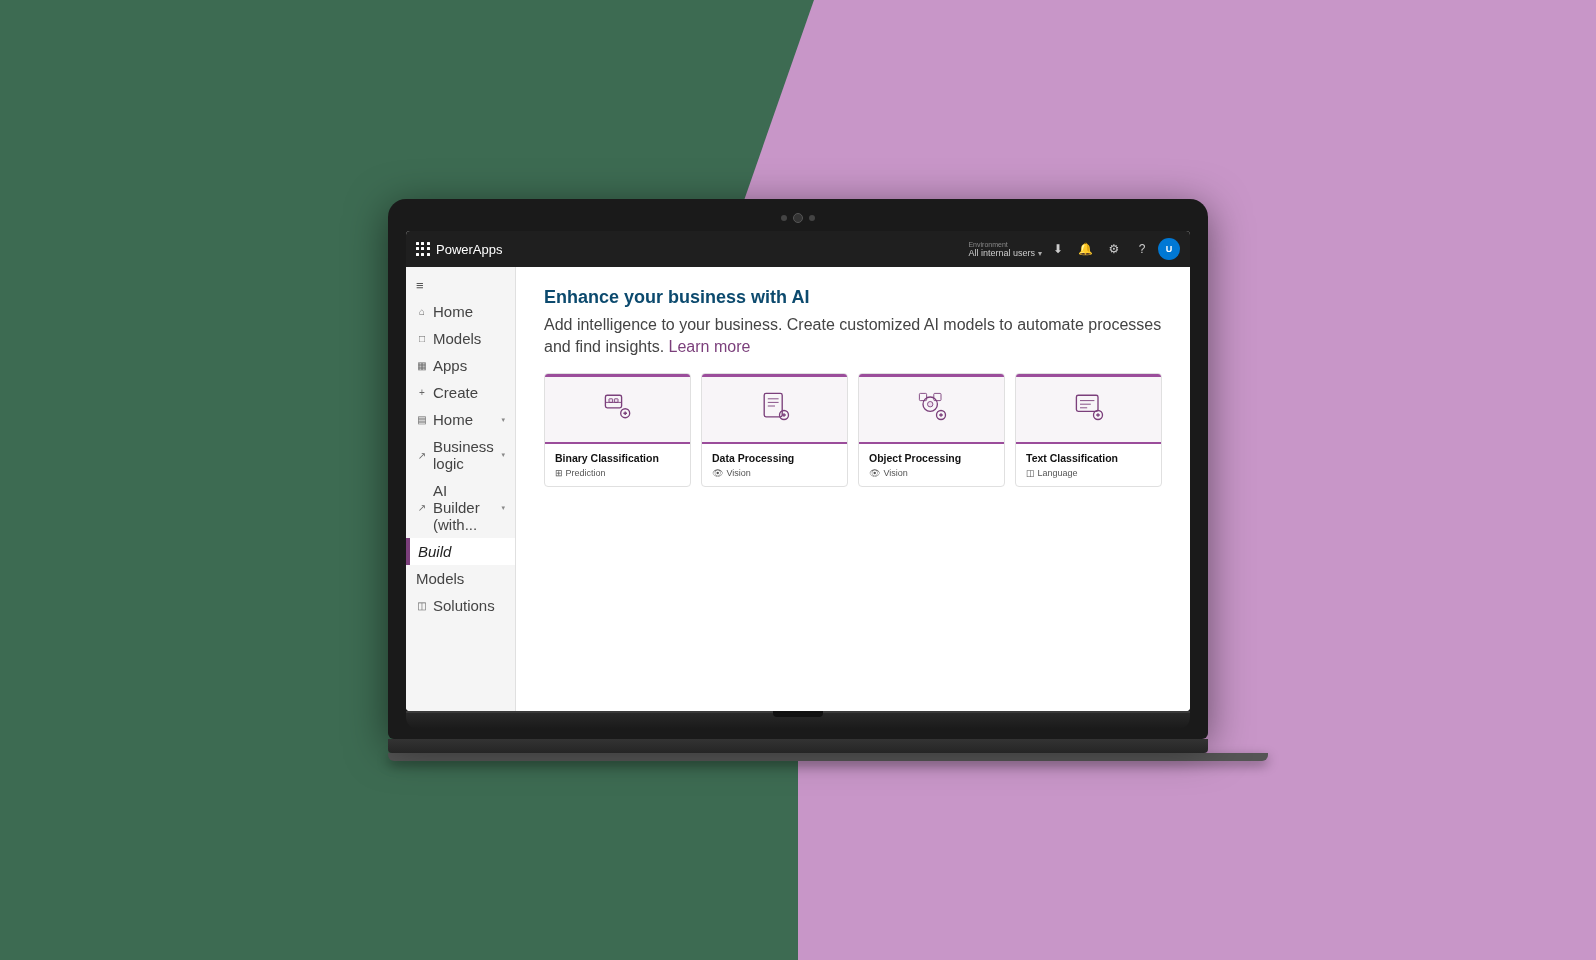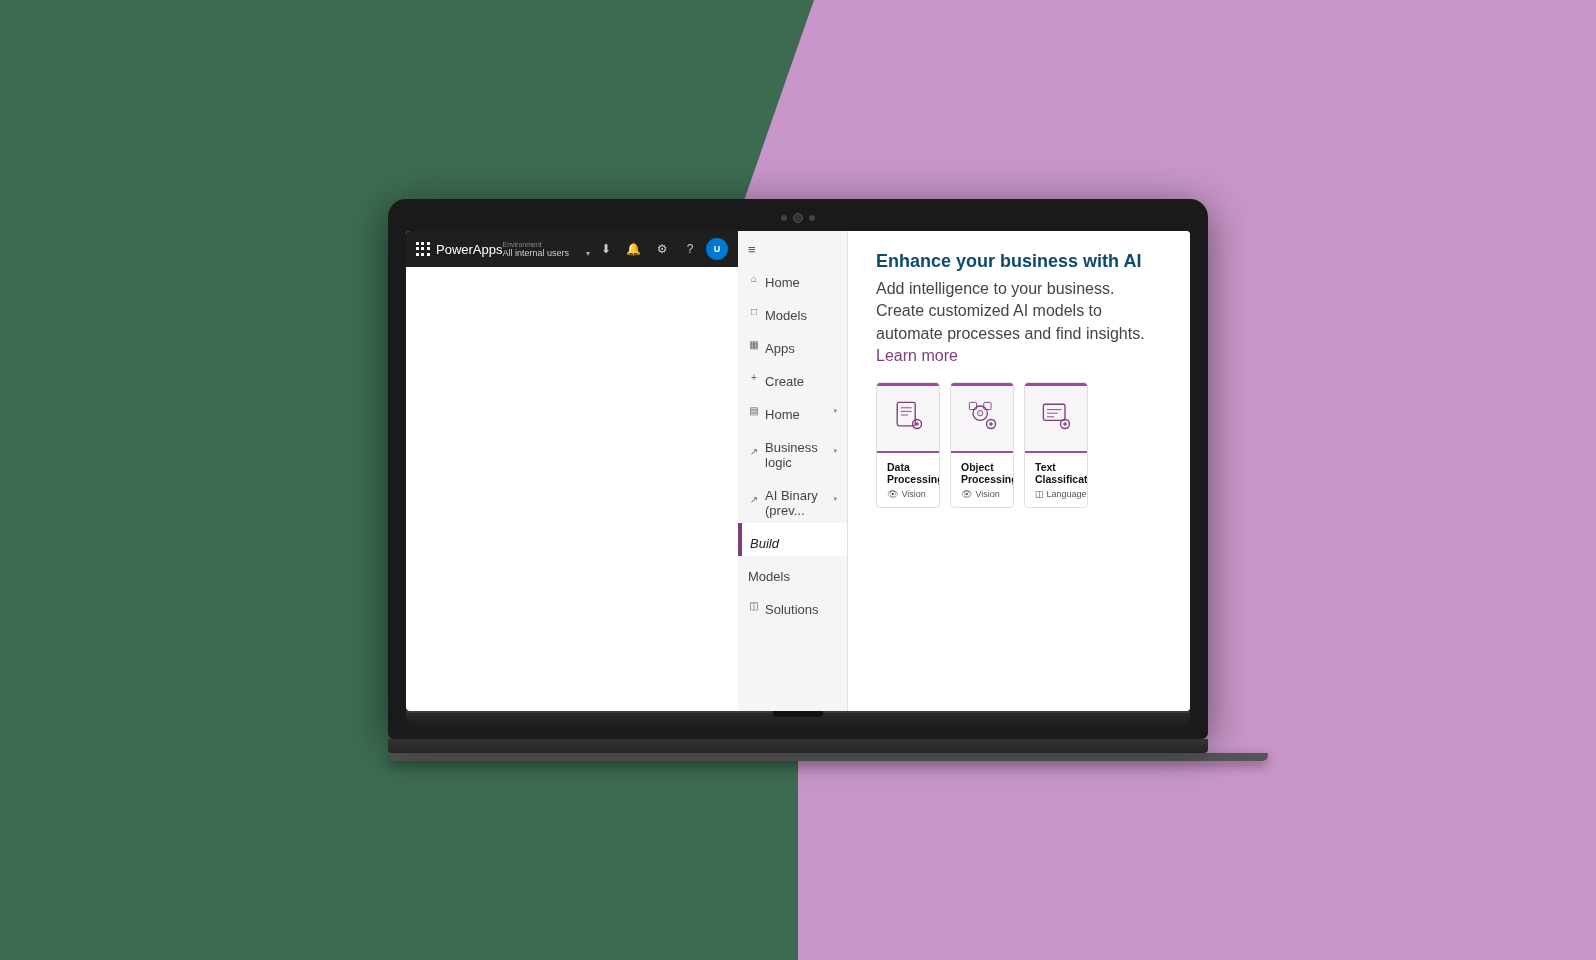--- a/index.html
+++ b/index.html
@@ -74,21 +74,21 @@
       background: #333;
       border: 1px solid #555;
     }
 
     .screen {
       background: #fff;
       border-radius: 4px;
       overflow: hidden;
       height: 480px;
       display: flex;
-      flex-direction: row;
+      flex-direction: column;
     }
 
     
     .topbar {
       background: #1f1f1f;
       height: 36px;
       display: flex;
       align-items: center;
       padding: 0 10px;
       flex-shrink: 0;
@@ -114,21 +114,21 @@
     }
     .topbar-right {
       margin-left: auto;
       display: flex;
       align-items: center;
       gap: 4px;
     }
     .env-selector {
       display: flex;
       align-items: flex-end;
-      gap: 17px;
+      gap: 3px;
       font-size: 9px;
       color: #ccc;
       cursor: pointer;
     }
     .env-label { font-size: 7px; color: #888; display: block; line-height: 1; }
     .env-value { font-size: 9px; color: #ccc; }
     .topbar-icon-btn {
       width: 24px; height: 24px;
       display: flex; align-items: center; justify-content: center;
       color: #ccc;
@@ -189,21 +189,21 @@
       width: 2px;
       background: #7b3f7b;
     }
     .sidebar-icon {
       width: 12px; height: 12px;
       color: #666;
       flex-shrink: 0;
       display: flex; align-items: center; justify-content: center;
       font-size: 10px;
     }
-    .sidebar-label { font-size: 13px; margin-top: 8px; }
+    .sidebar-label { font-size: 15px; }
     .sidebar-chevron { margin-left: auto; font-size: 7px; color: #888; }
 
     
     .content {
       flex: 1;
       overflow-y: auto;
       background: #fff;
       padding: 20px 28px;
     }
     .page-title {
@@ -399,21 +399,21 @@
             <span class="sidebar-label">Home</span>
             <span class="sidebar-chevron">▾</span>
           </div>
           <div class="sidebar-item">
             <span class="sidebar-icon">↗</span>
             <span class="sidebar-label">Business logic</span>
             <span class="sidebar-chevron">▾</span>
           </div>
           <div class="sidebar-item">
             <span class="sidebar-icon">↗</span>
-            <span class="sidebar-label">AI Binary (prev...</span>
+            <span class="sidebar-label">AI Builder (with...</span>
             <span class="sidebar-chevron">▾</span>
           </div>
           <div class="sidebar-item active">
             <span class="sidebar-label">Build</span>
           </div>
           <div class="sidebar-item">
             <span class="sidebar-label">Models</span>
           </div>
           <div class="sidebar-item">
             <span class="sidebar-icon">◫</span>
@@ -423,20 +423,42 @@
 
         <div class="content">
           <div class="page-title">Enhance your business with AI</div>
           <div class="page-subtitle">
             <span>Add intelligence to your business. Create customized AI models to automate processes and find insights.</span>
             <a href="#">Learn more</a>
           </div>
 
           <div class="cards-grid">
 
+            <div class="model-card">
+              <div class="card-top">
+                <div class="card-icon">
+                  <svg viewBox="0 0 40 40" fill="none" xmlns="http://www.w3.org/2000/svg">
+                    <rect x="6" y="8" width="18" height="14" rx="2" stroke="#7b3f7b" stroke-width="1.5" fill="none"></rect>
+                    <rect x="10" y="12" width="4" height="4" rx="0.5" stroke="#7b3f7b" stroke-width="1" fill="#f0e0f0"></rect>
+                    <rect x="16" y="12" width="4" height="4" rx="0.5" stroke="#7b3f7b" stroke-width="1" fill="#f0e0f0"></rect>
+                    <line x1="6" y1="16" x2="24" y2="16" stroke="#7b3f7b" stroke-width="1"></line>
+                    <circle cx="28" cy="28" r="5" stroke="#7b3f7b" stroke-width="1.5" fill="none"></circle>
+                    <line x1="26" y1="28" x2="30" y2="28" stroke="#7b3f7b" stroke-width="1.5"></line>
+                    <line x1="28" y1="26" x2="28" y2="30" stroke="#7b3f7b" stroke-width="1.5"></line>
+                  </svg>
+                </div>
+              </div>
+              <div class="card-body">
+                <div class="card-title">Binary Classification</div>
+                <div class="card-tag">
+                  <span class="tag-icon">⊞</span>
+                  <span>Prediction</span>
+                </div>
+              </div>
+            </div>
 
             <div class="model-card">
               <div class="card-top">
                 <div class="card-icon">
                   <svg viewBox="0 0 40 40" fill="none" xmlns="http://www.w3.org/2000/svg">
                     <rect x="8" y="6" width="20" height="26" rx="2" stroke="#7b3f7b" stroke-width="1.5" fill="none"></rect>
                     <line x1="12" y1="12" x2="24" y2="12" stroke="#7b3f7b" stroke-width="1"></line>
                     <line x1="12" y1="16" x2="24" y2="16" stroke="#7b3f7b" stroke-width="1"></line>
                     <line x1="12" y1="20" x2="20" y2="20" stroke="#7b3f7b" stroke-width="1"></line>
                     <circle cx="30" cy="30" r="5" stroke="#7b3f7b" stroke-width="1.5" fill="none"></circle>

